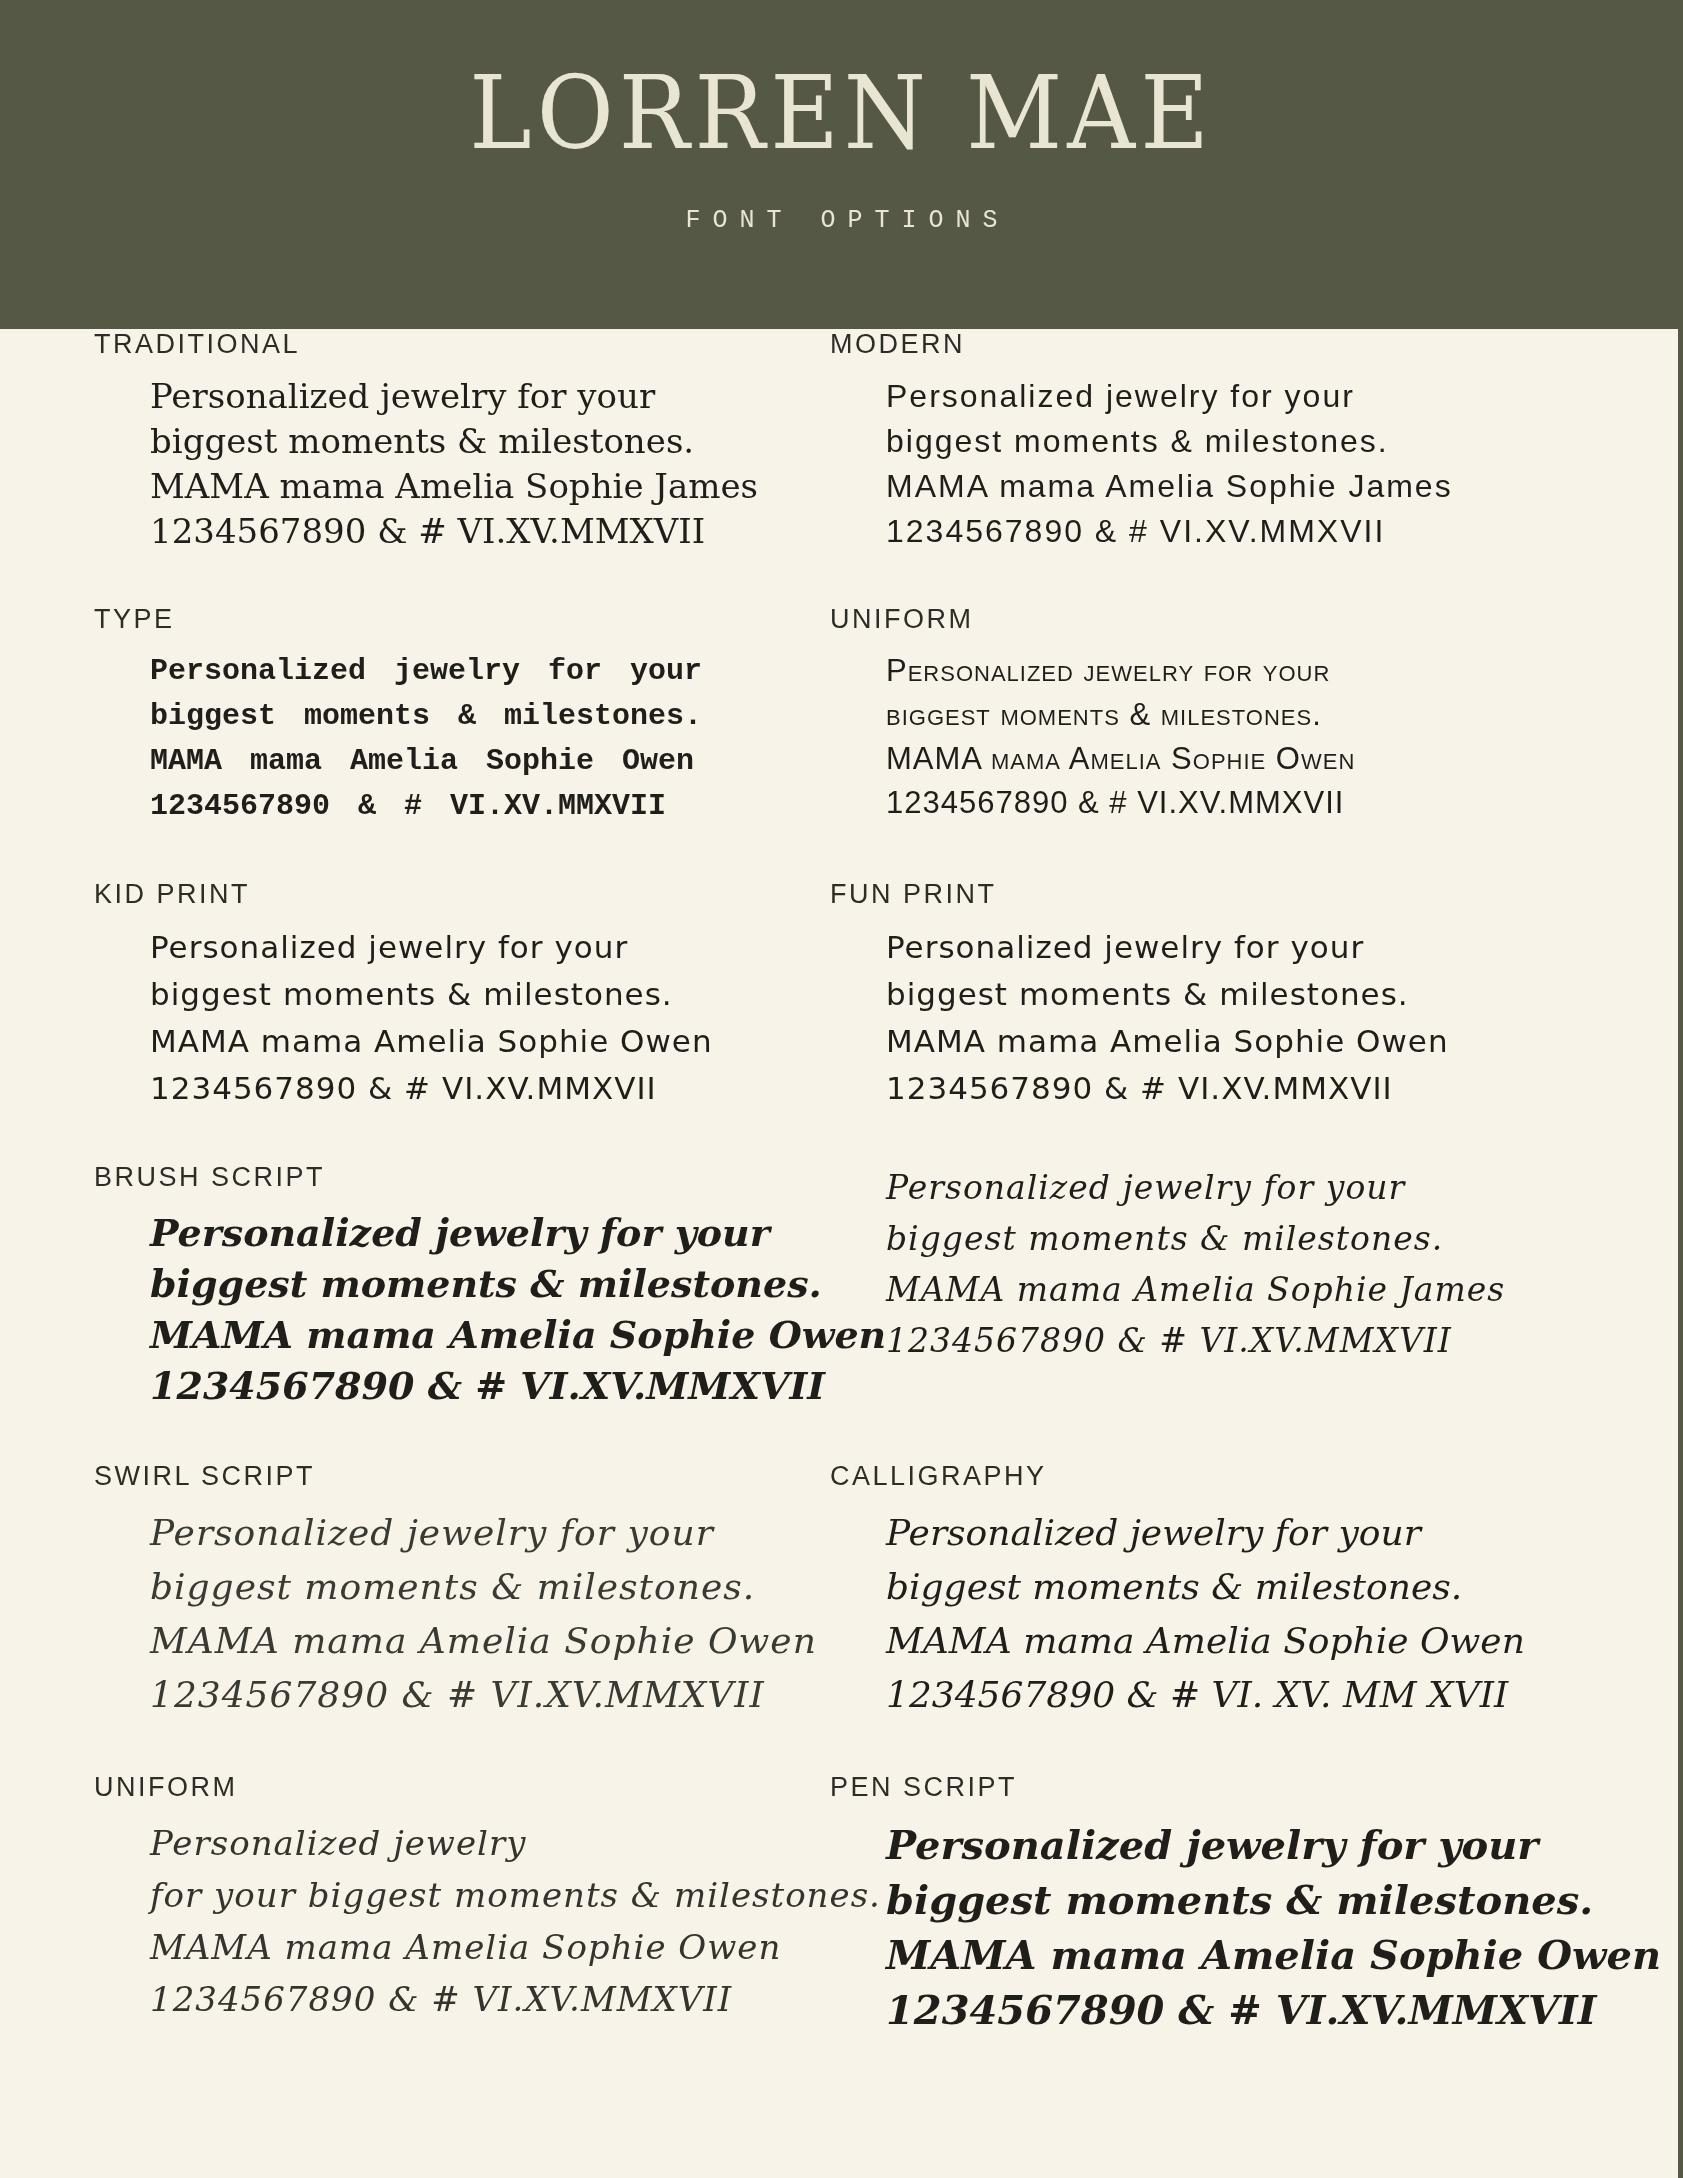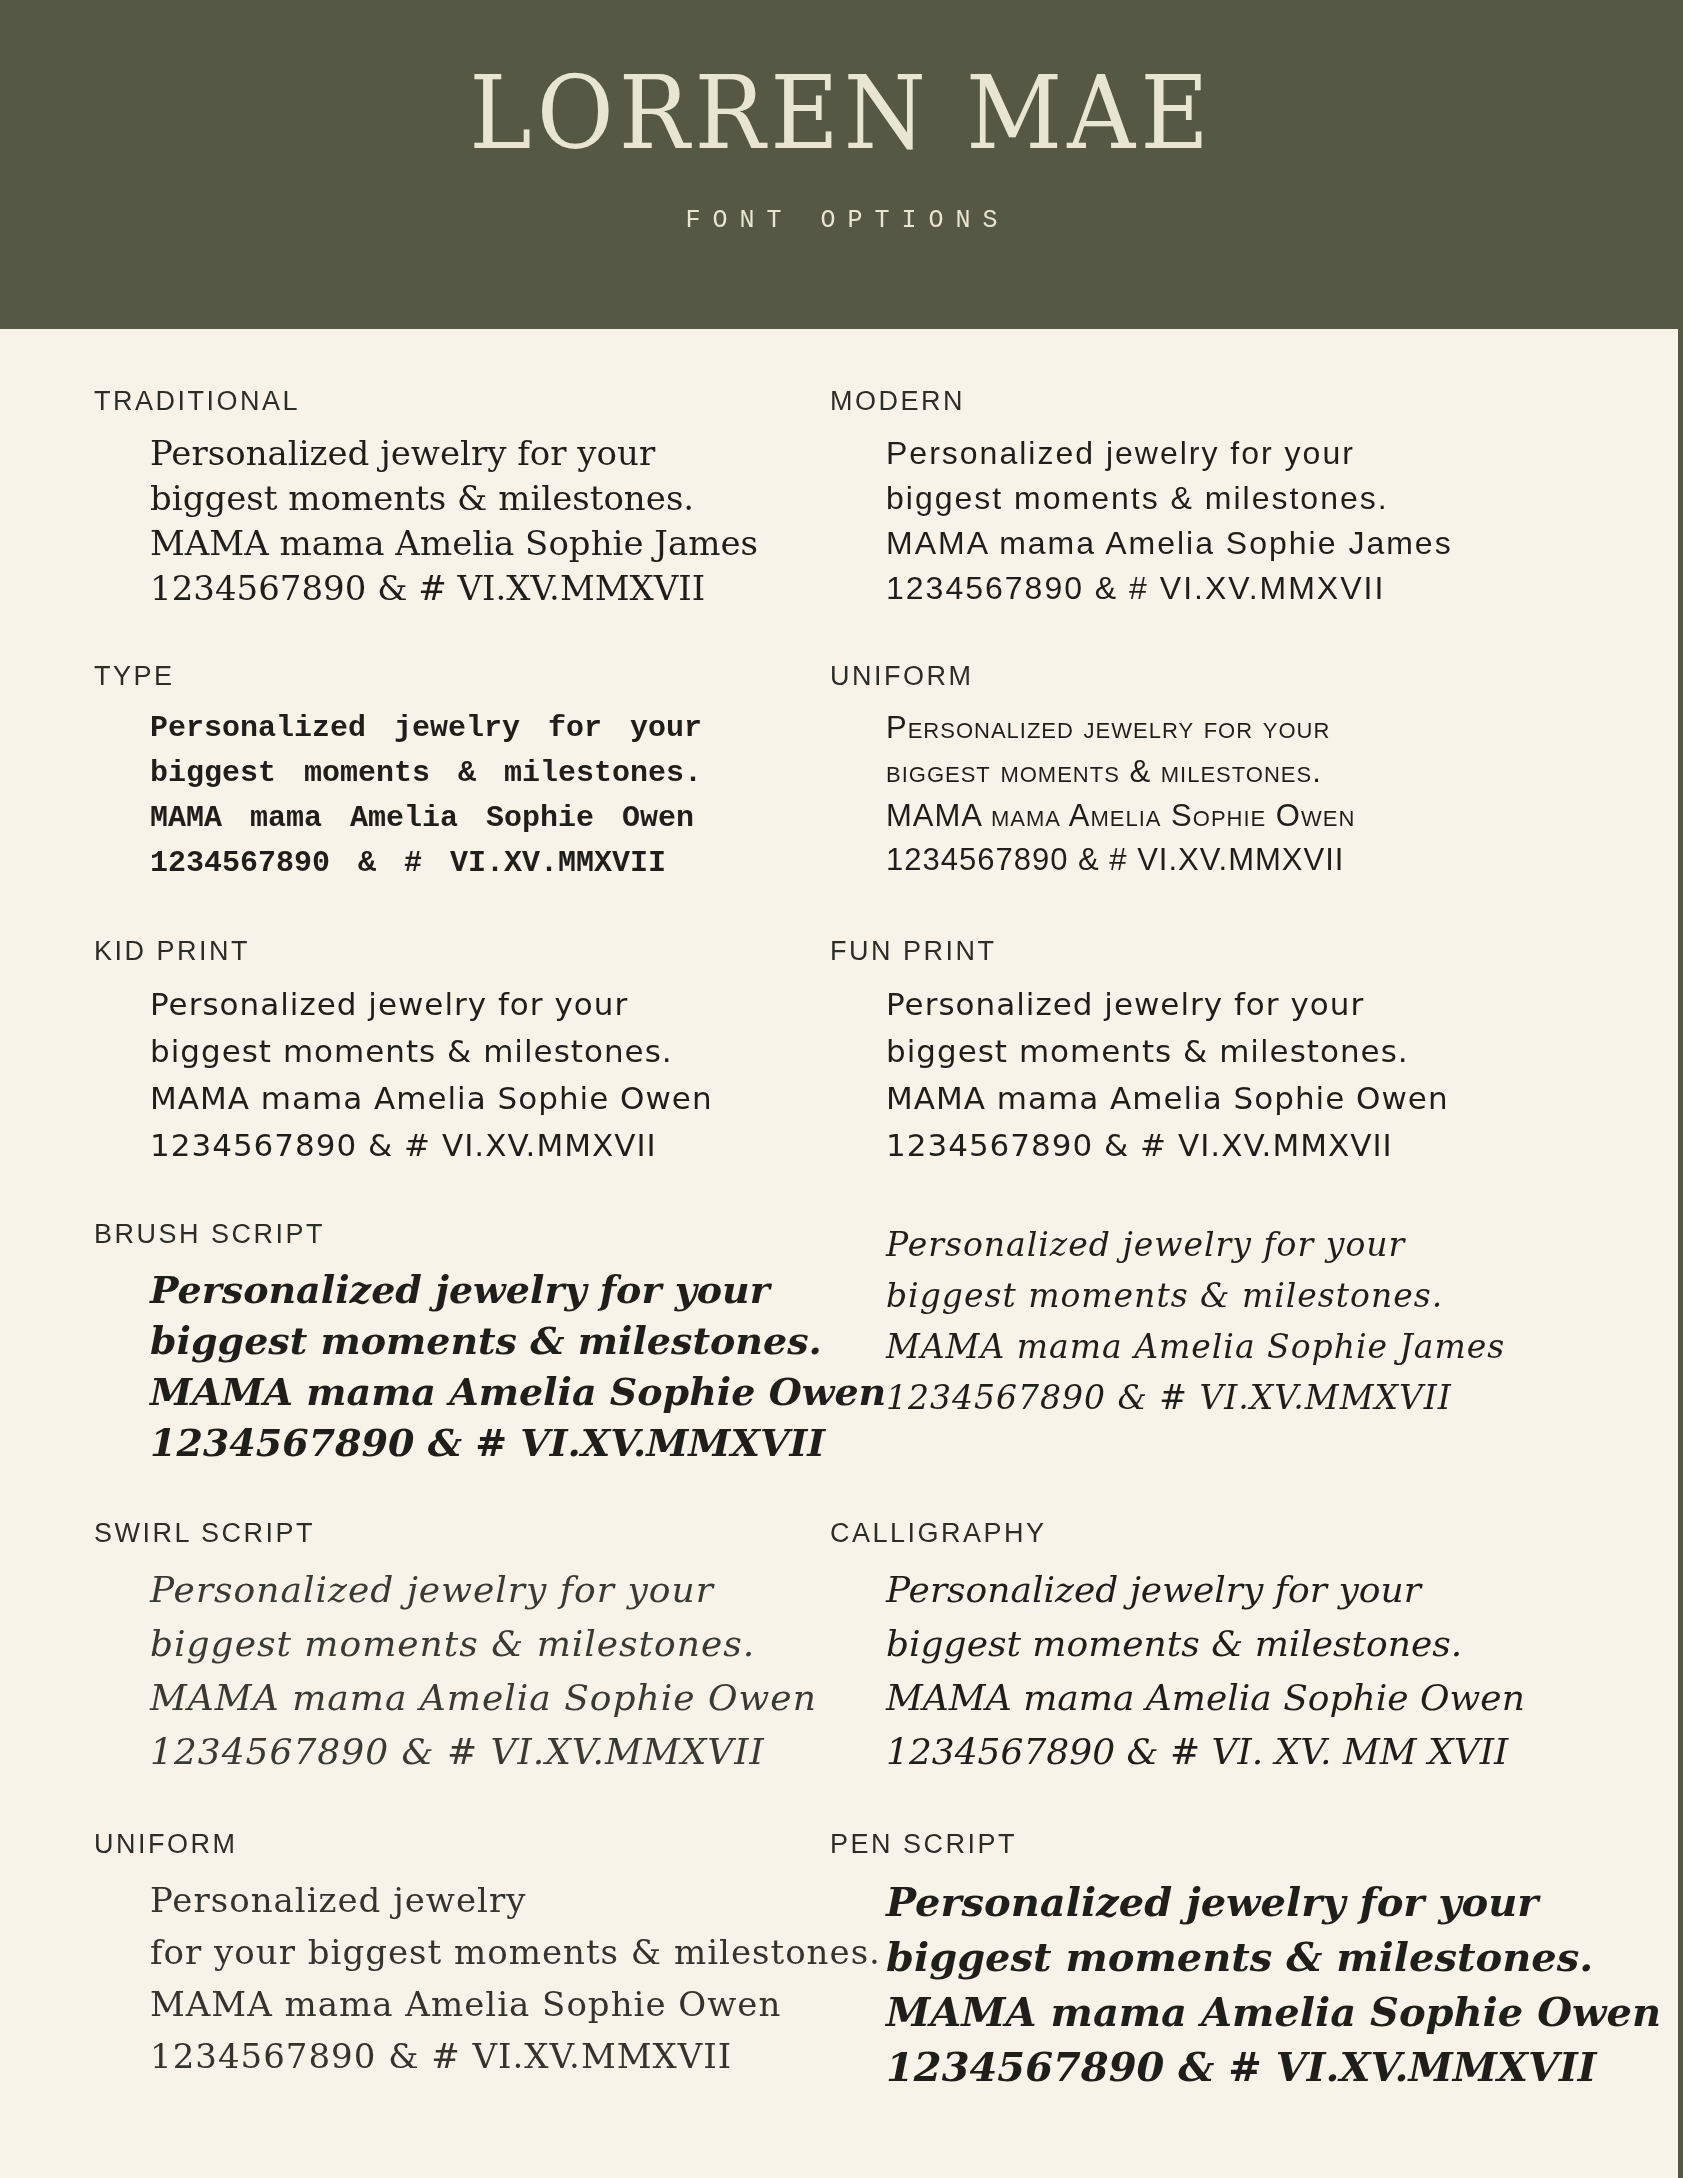--- a/index.html
+++ b/index.html
@@ -36,21 +36,20 @@
   }
   .brand-subtitle{
     margin-top:46px;
     font-family:Liberation Mono, monospace;
     font-size:25px;color:var(--header-text);
     letter-spacing:12px;text-indent:12px;white-space:nowrap;
   }
   
   main{
     display:grid;grid-template-columns:812px 871px;
-    padding-top:57px;
   }
   .cell{margin-bottom:50px;}
   .cell.left{padding-left:94px;}
   .cell.right{padding-left:18px;}
   .label{
     font-family:"Liberation Sans",sans-serif;
     font-size:27px;font-weight:400;color:var(--label);
     letter-spacing:2.5px;margin:0 0 14px 0;white-space:nowrap;
   }
   .sample{padding-left:56px;color:var(--text);}
@@ -93,21 +92,21 @@
     font-family:"DejaVu Serif","Liberation Serif",serif;
     font-style:italic;font-size:36px;line-height:54px;letter-spacing:1px;
     color:#3a3a34;
   }
   .s-calligraphy .line{
     font-family:"DejaVu Serif","Liberation Serif",serif;
     font-style:italic;font-size:36px;line-height:54px;
   }
   .s-romantic .line{
     font-family:"DejaVu Serif","Liberation Serif",serif;
-    font-size:34px;line-height:52px;letter-spacing:1px;
+    font-style:italic;font-size:34px;line-height:52px;letter-spacing:1px;
     color:#34332e;
   }
   .s-pen-script .line{
     font-family:"DejaVu Serif","Liberation Serif",serif;
     font-style:italic;font-weight:bold;font-size:40px;line-height:55px;
   }
 </style>
 </head>
 <body>
 

